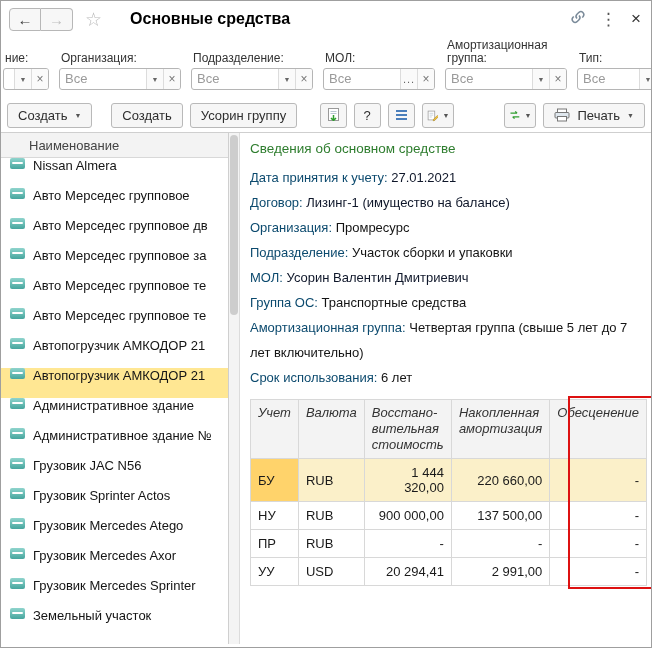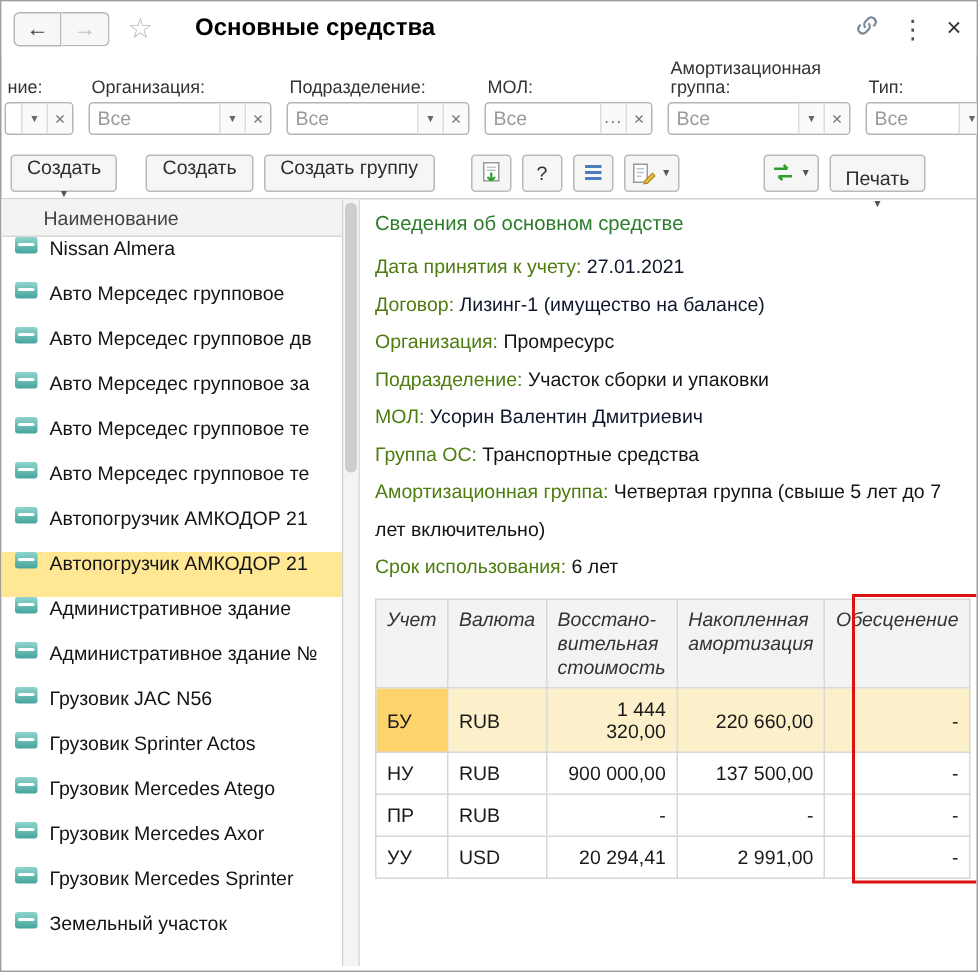--- a/index.html
+++ b/index.html
@@ -24,41 +24,41 @@
   .fcol { display:flex; flex-direction:column; flex:0 0 auto; }
   .flabel { font-size:12px; color:#333; line-height:13px; padding:0 0 3px 2px; display:flex; align-items:flex-end; min-height:16px; }
   .combo { display:flex; align-items:stretch; border:1px solid #b5b5b5; border-radius:3px; height:22px; background:#fff; overflow:hidden; }
   .combo .val { font-size:13px; color:#9a9a9a; padding:2px 5px 0 5px; flex:1 1 auto; overflow:hidden; white-space:nowrap; }
   .cbtn { width:17px; display:flex; align-items:center; justify-content:center; font-size:7px; color:#666; background:#fafafa; border-left:1px solid #dcdcdc; cursor:pointer; flex:0 0 auto; }
   .cbtn.x { font-size:12px; color:#777; }
   .cbtn.dots { font-size:11px; letter-spacing:1px; }
 
   
   .toolbar { display:flex; align-items:center; height:34px; padding:0 6px; gap:7px; }
-  .tbtn { height:25px; border:1px solid #b9b9b9; border-radius:3px; background:#f6f6f6; font-size:13px; color:#2e2e2e; display:flex; align-items:center; padding:0 10px; gap:7px; cursor:pointer; white-space:nowrap;flex-direction:column; }
+  .tbtn { height:25px; border:1px solid #b9b9b9; border-radius:3px; background:#f6f6f6; font-size:13px; color:#2e2e2e; display:flex; align-items:center; padding:0 10px; gap:7px; cursor:pointer; white-space:nowrap; }
   .tbtn .dd { font-size:7px; color:#555; }
   .ibtn { height:25px; min-width:27px; border:1px solid #b9b9b9; border-radius:3px; background:#f6f6f6; display:flex; align-items:center; justify-content:center; gap:4px; padding:0 4px; cursor:pointer; }
   .ibtn .dd { font-size:7px; color:#555; }
   .gap1 { width:10px; }  .gap2 { width:42px; }
 
   
   .bodyrow { display:flex; height:512px; border-top:1px solid #cfcfcf; }
   .left { width:228px; flex:0 0 auto; border-right:1px solid #cfcfcf; display:flex; flex-direction:column; background:#fff; }
   .list-header { height:25px; background:#f3f3f3; border-bottom:1px solid #d8d8d8; font-size:13px; color:#444; display:flex; align-items:center; padding-left:28px; flex:0 0 auto; }
   .lrow { height:30px; display:flex; align-items:flex-start; gap:8px; padding-left:9px; font-size:13px; color:#141414; cursor:pointer; white-space:nowrap; overflow:hidden; }
   .lrow.sel { background:#ffe793; }
   .os-icon { width:15px; height:11px; border-radius:2px; background:linear-gradient(180deg,#8fd4cd,#45a59d); position:relative; flex:0 0 auto; }
   .os-icon::after { content:""; position:absolute; left:2px; right:2px; top:4px; height:2px; background:#fff; border-radius:1px; }
   .scrollcol { width:11px; flex:0 0 auto; background:#f4f4f4; border-right:1px solid #dcdcdc; position:relative; }
   .thumb { position:absolute; top:2px; left:1px; right:1px; height:180px; background:#cdcdcd; border-radius:4px; }
 
   .right { flex:1 1 auto; padding:8px 4px 0 10px; position:relative; overflow:hidden; }
   .heading { color:#2e7d2e; font-size:13.5px; margin:0 0 9px 0; }
   .iline { font-size:13px; color:#141414; line-height:25px; }
-  .ilabel { color:#4d7c0f; }
+  .ilabel { color:#0c4a6e; }
   .link { color:#0f172a; cursor:pointer; }
 
   
   .twrap { margin-top:9px; position:relative; width:fit-content; }
   table.os { border-collapse:collapse; font-size:13px; color:#1a1a1a; }
   table.os th, table.os td { border:1px solid #d8d8d8; }
   table.os thead th { background:#f3f3f3; font-weight:normal; text-align:left; vertical-align:top; padding:5px 7px; color:#333; line-height:16px;font-style:italic; }
   table.os td { padding:6px 7px; background:#fff; }
   td.num { text-align:right; }
   tr.row-bu td { background:#fbf0c9; }
@@ -145,21 +145,21 @@
 
   <div class="toolbar">
     <div class="tbtn" style="margin-right:12px">
       <span>Создать</span>
       <span class="dd">▼</span>
     </div>
     <div class="tbtn">
       <span>Создать</span>
     </div>
     <div class="tbtn">
-      <span>Создать группу</span>
+      <span>Усорин группу</span>
     </div>
     <div class="gap1"></div>
     <div class="ibtn">
       <svg width="15" height="16" viewBox="0 0 15 16">
         <rect x="2.5" y="1.5" width="10" height="12" fill="#fff" stroke="#9a9a9a"></rect>
         <path d="M4.5 4.5h6M4.5 6.5h6" stroke="#b9c6d2"></path>
         <path d="M7.5 8v5.5M7.5 13.5L5 11M7.5 13.5L10 11" stroke="#2f9e2f" stroke-width="1.5" fill="none"></path>
       </svg>
     </div>
     <div class="ibtn">

